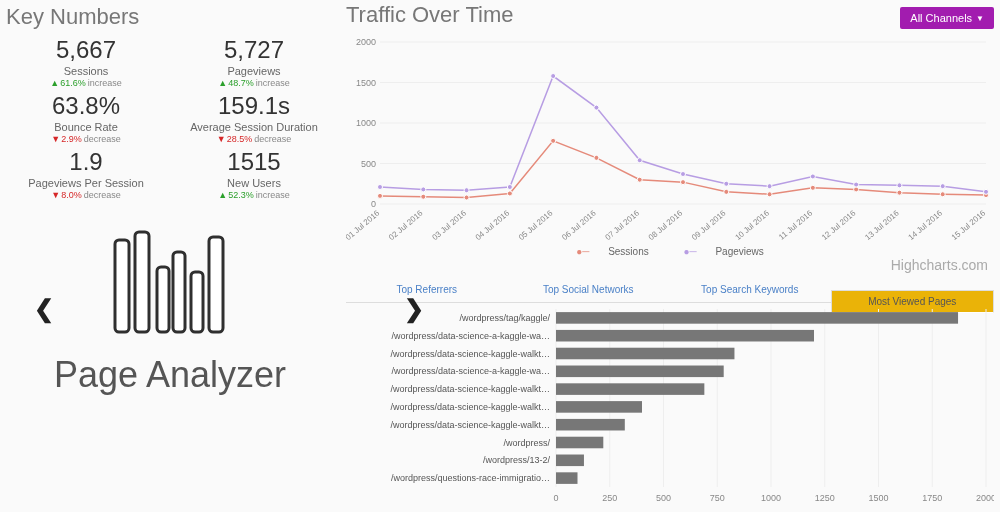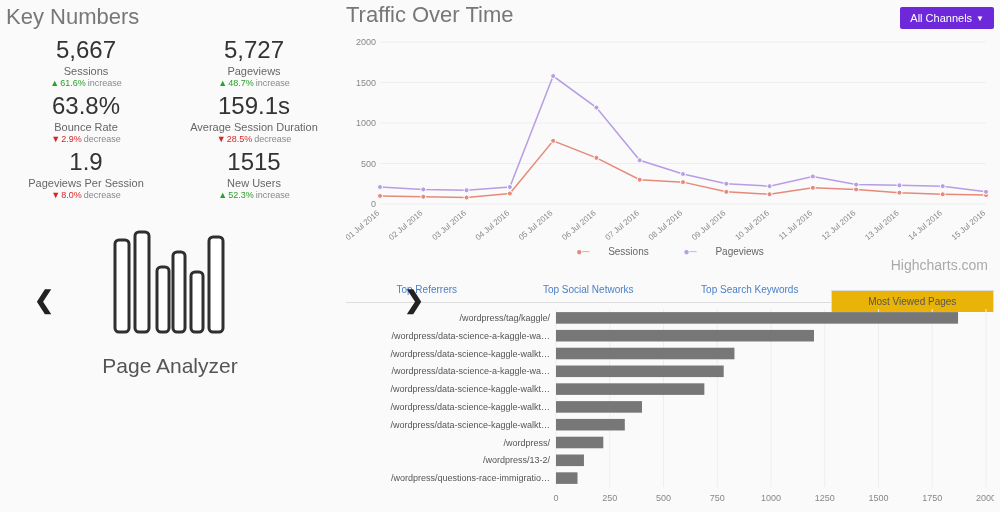--- a/index.html
+++ b/index.html
@@ -10,27 +10,27 @@
   h2 { font-weight: 300; color: #777; font-size: 22px; margin-bottom: 6px; }
   .kpi-grid { display: grid; grid-template-columns: 1fr 1fr; gap: 4px 8px; text-align: center; }
   .kpi .val { font-size: 24px; color: #333; font-weight: 400; }
   .kpi .lbl { font-size: 11px; color: #666; margin-top: 1px; }
   .kpi .delta { font-size: 9px; margin-top: 1px; }
   .delta .arrow { margin-right: 1px; }
   .delta.up { color: #2ca02c; }
   .delta.down { color: #d62728; }
   .delta .word { color: #888; margin-left: 2px; }
   .carousel { position: relative; margin-top: 22px; text-align: center; }
-  .carousel .title { font-size: 21px; font-weight: 300; color: #555; margin-top: 8px; }
+  .carousel .title { font-size: 36px; font-weight: 300; color: #555; margin-top: 8px; }
   .chev { position: absolute; top: 50%; transform: translateY(-50%); font-size: 24px; font-weight: 900; color: #222; cursor: pointer; }
   .chev.l { left: 28px; } .chev.r { right: -90px; }
   .bars-art { display: inline-block; }
   .bars-art svg { filter: contrast(1.05); }
   .traffic-head { display: flex; align-items: baseline; justify-content: space-between; }
-  .dropdown { background: #6d28d9; color: #fff; font-size: 11px; padding: 5px 10px; border-radius: 2px; cursor: pointer; display: inline-flex; align-items: center; gap: 4px; }
+  .dropdown { background: #a21caf; color: #fff; font-size: 11px; padding: 5px 10px; border-radius: 2px; cursor: pointer; display: inline-flex; align-items: center; gap: 4px; }
   .dropdown .caret { font-size: 8px; }
   .linechart { width: 648px; height: 212px; position: relative; }
   .linechart svg { position: absolute; inset: 0; }
   .legend { text-align: center; font-size: 10px; color: #666; margin-top: 0; }
   .legend span { margin: 0 8px; }
   .dotS { color:#e58a7a; } .dotP { color:#b79de3; }
   .watermark { text-align: right; font-size: 14px; color: #aaa; padding-right: 6px; }
   .tabs { display: flex; font-size: 10px; color: #4a80c7; border-bottom: 1px solid #ddd; margin-top: 6px; }
   .tabs .tab { flex: 1; text-align: center; padding: 5px 4px; cursor: pointer; }
   .tabs .tab.active { color: #555; background: #eab308; border: 1px solid #ddd; border-bottom: 1px solid #fff; position: relative; top: 11px; }

